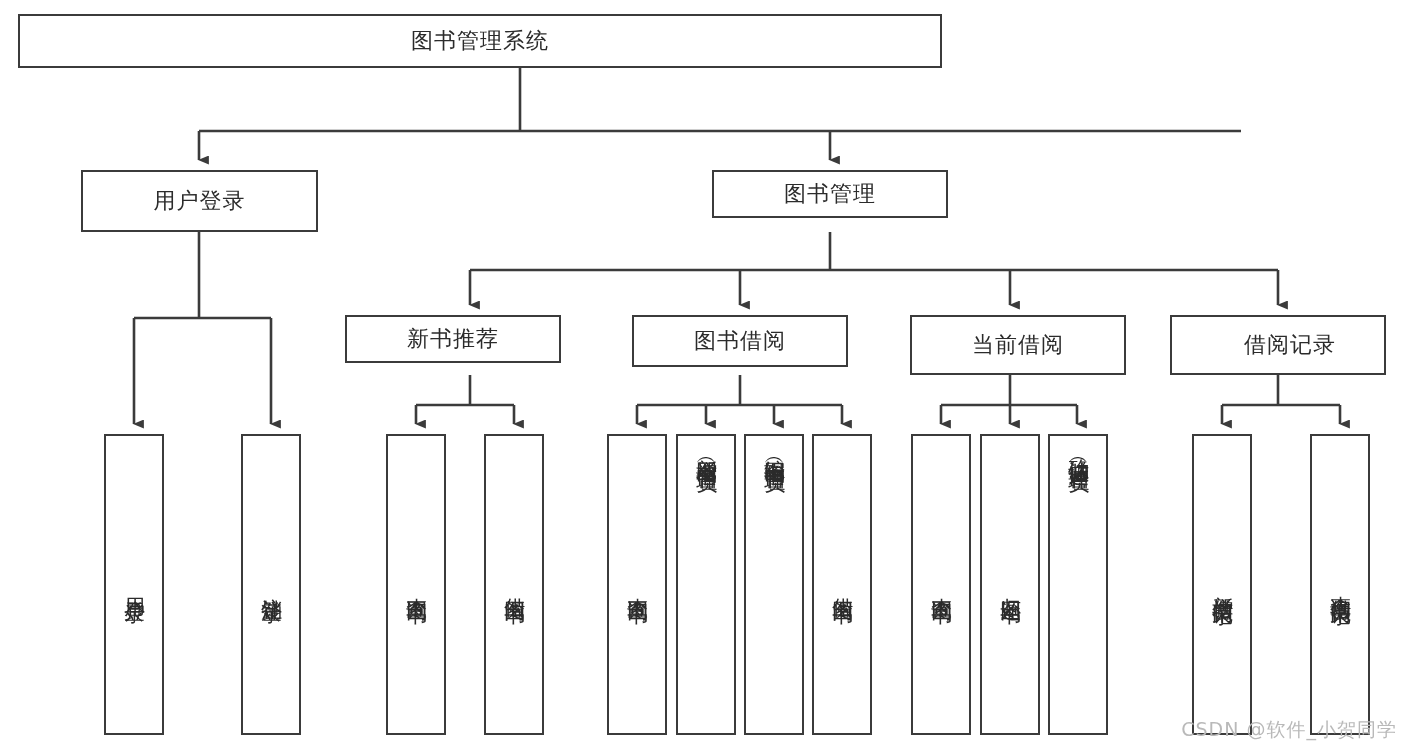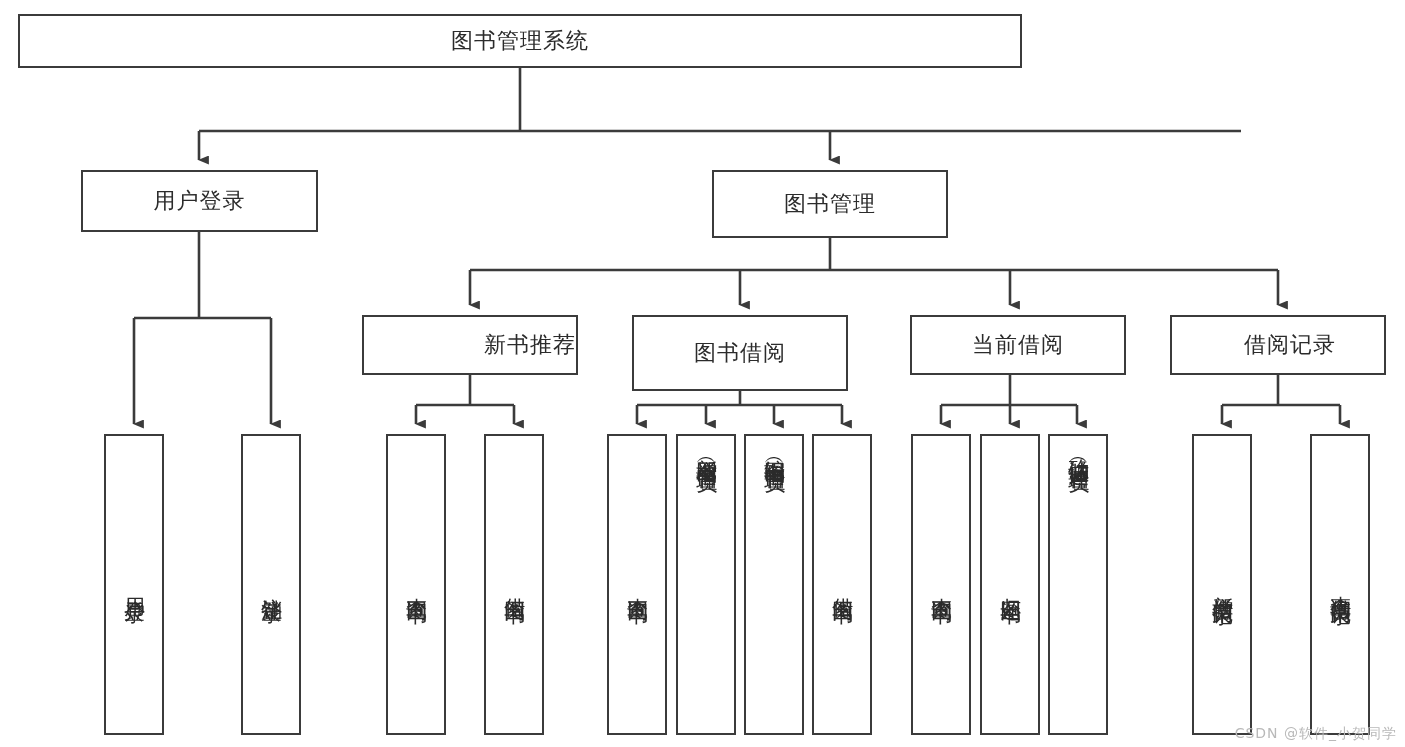--- a/index.html
+++ b/index.html
@@ -58,21 +58,21 @@
     white-space: nowrap;
   }
   .label-v {
     writing-mode: vertical-rl;
     text-orientation: upright;
   }
   #watermark {
     position: absolute;
     right: 8px;
     bottom: 4px;
-    font-size: 14px;
+    font-size: 19px;
     color: #b9b9b9;
     letter-spacing: 1px;
     z-index: 3;
     user-select: none;
     white-space: nowrap;
     margin-left: 28px;
   }
 </style>
 </head>
 <body>
@@ -123,37 +123,37 @@
       <path d="M1010,405 L1010,424" marker-end="url(#arw)"></path>
       <path d="M1077,405 L1077,424" marker-end="url(#arw)"></path>
 
       <path d="M1278,375 L1278,405"></path>
       <path d="M1222,405 L1340,405"></path>
       <path d="M1222,405 L1222,424" marker-end="url(#arw)"></path>
       <path d="M1340,405 L1340,424" marker-end="url(#arw)"></path>
     </g>
   </svg>
 
-  <div class="node h" style="left:18px; top:14px; width:1004px; height:54px;">
+  <div class="node h" style="left:18px; top:14px; width:924px; height:54px;">
     <span class="label-h">图书管理系统</span>
   </div>
 
   <div class="node h" style="left:81px; top:170px; width:237px; height:62px;">
     <span class="label-h">用户登录</span>
   </div>
 
-  <div class="node h" style="left:712px; top:170px; width:236px; height:68px;">
+  <div class="node h" style="left:712px; top:170px; width:236px; height:48px;">
     <span class="label-h">图书管理</span>
   </div>
 
-  <div class="node h" style="left:362px; top:315px; width:216px; height:60px;justify-content:flex-end;">
+  <div class="node h" style="left:345px; top:315px; width:216px; height:48px;">
     <span class="label-h">新书推荐</span>
   </div>
 
-  <div class="node h" style="left:632px; top:315px; width:216px; height:76px;">
+  <div class="node h" style="left:632px; top:315px; width:216px; height:52px;">
     <span class="label-h">图书借阅</span>
   </div>
 
   <div class="node h" style="left:902px; top:315px; width:216px; height:60px;margin-left:8px;">
     <span class="label-h">当前借阅</span>
   </div>
 
   <div class="node h" style="left:1170px; top:315px; width:216px; height:60px;padding-left:24px;">
     <span class="label-h">借阅记录</span>
   </div>

